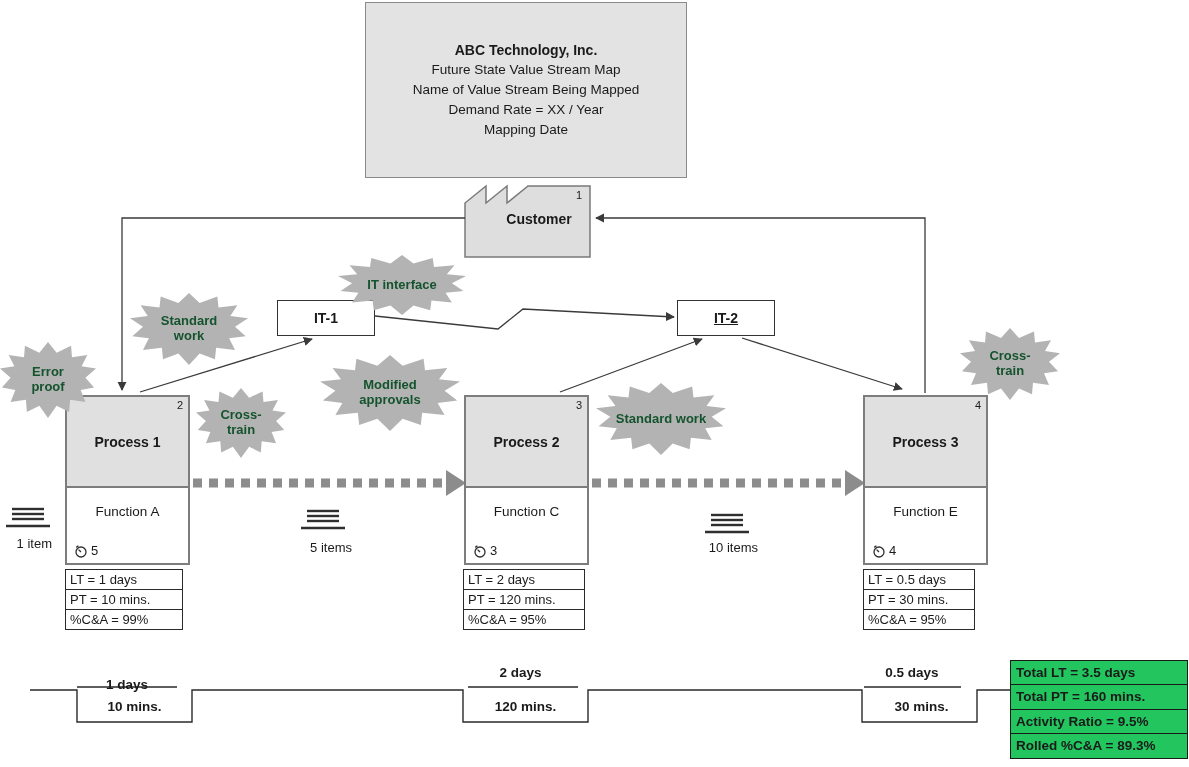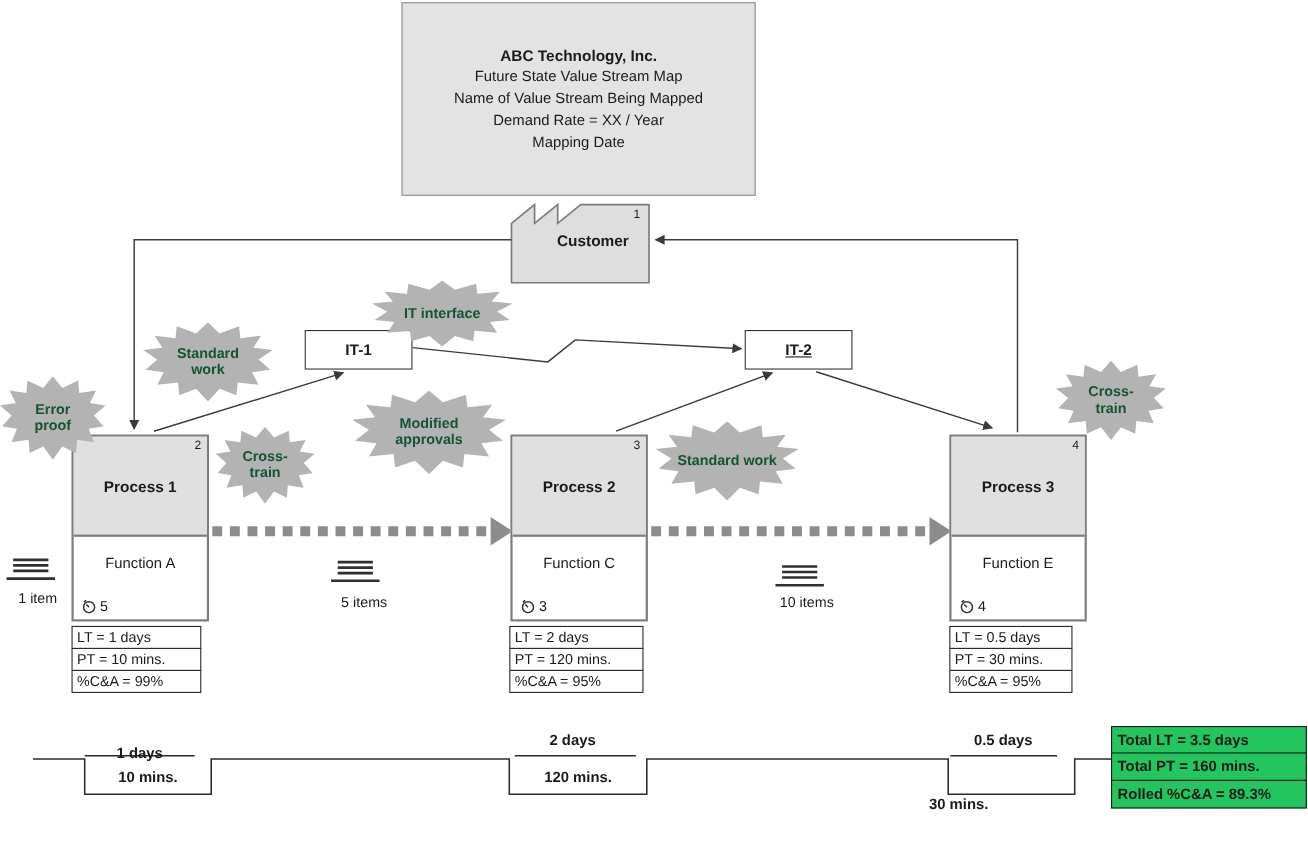--- a/index.html
+++ b/index.html
@@ -191,25 +191,26 @@
     <line x1="7" y1="13" x2="39" y2="13" stroke="#2f2f2f" stroke-width="2.4"></line>
     <line x1="1" y1="20" x2="45" y2="20" stroke="#2f2f2f" stroke-width="2.4"></line>
   </svg>
   <div class="inv-label" style="left:698px; top:540px; width:60px;">10 items</div>
 
   <div class="timeline-label" style="left:77px; top:645px; width:100px;margin-top:32px;">1 days</div>
   <div class="timeline-label" style="left:77px; top:699px; width:115px;">10 mins.</div>
   <div class="timeline-label" style="left:463px; top:665px; width:115px;">2 days</div>
   <div class="timeline-label" style="left:463px; top:699px; width:125px;">120 mins.</div>
   <div class="timeline-label" style="left:862px; top:665px; width:100px;">0.5 days</div>
-  <div class="timeline-label" style="left:812px; top:699px; width:119px;margin-top:24px;">30 mins.</div>
+  <div class="timeline-label" style="left:862px; top:699px; width:119px;">30 mins.</div>
 
   <div class="summary">
     <div class="summary-row">Total LT = 3.5 days</div>
     <div class="summary-row">Total PT = 160 mins.</div>
+    <div class="summary-row">Activity Ratio = 9.5%</div>
     <div class="summary-row">Rolled %C&amp;A = 89.3%</div>
   </div>
 
   <div class="burst" style="left:0px; top:342px; width:96px; height:76px;">
     <span>Error proof</span>
   </div>
   <div class="burst" style="left:130px; top:293px; width:118px; height:72px;">
     <span>Standard work</span>
   </div>
   <div class="burst" style="left:338px; top:255px; width:128px; height:60px;">

